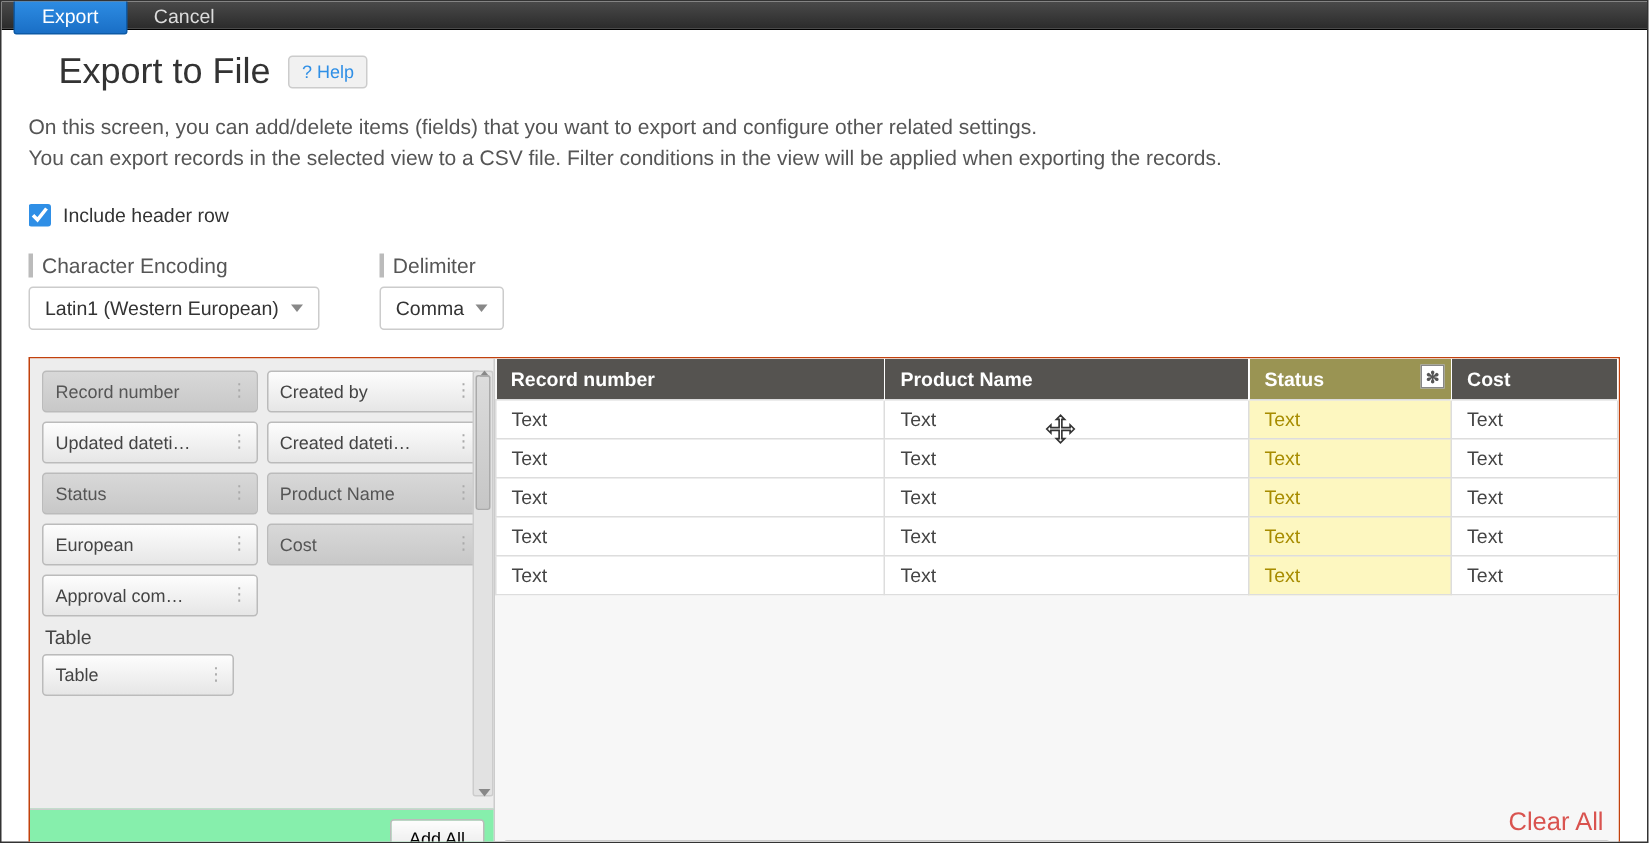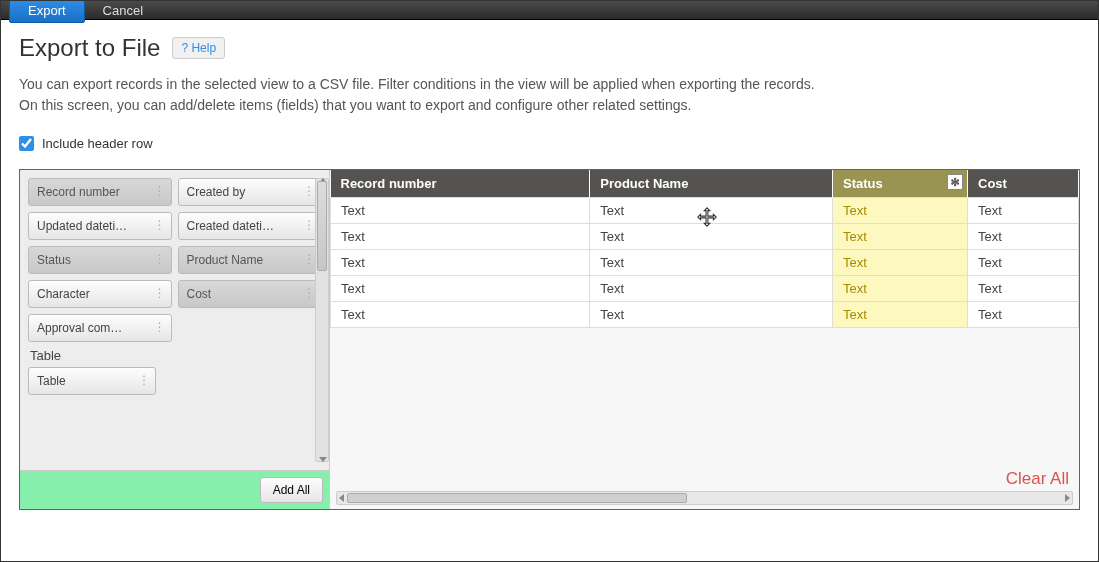--- a/index.html
+++ b/index.html
@@ -37,20 +37,21 @@
     font-size: 13px;
   }
   .content {
     padding: 14px 18px 0 18px;
   }
   .title-row {
     display: flex;
     align-items: center;
     gap: 12px;
     margin-bottom: 12px;
+    margin-left: 20px;
   }
   .page-title {
     font-size: 24px;
     color: #333;
     font-weight: normal;
   }
   .help-btn {
     background: #f1f1f1;
     border: 1px solid #ccc;
     border-radius: 3px;
@@ -295,41 +296,57 @@
   <span class="btn-cancel">Cancel</span>
 </div>
 
 <div class="content">
   <div class="title-row">
     <h1 class="page-title">Export to File</h1>
     <button class="help-btn">? Help</button>
   </div>
 
   <div class="desc">
+    <div>On this screen, you can add/delete items (fields) that you want to export and configure other related settings.</div>
     <div>You can export records in the selected view to a CSV file. Filter conditions in the view will be applied when exporting the records.</div>
-    <div>On this screen, you can add/delete items (fields) that you want to export and configure other related settings.</div>
   </div>
 
   <div class="check-row">
     <input type="checkbox" checked="" style="">
     <label>Include header row</label>
   </div>
 
+  <div class="selects-row">
+    <div class="select-group">
+      <span class="select-label">Character Encoding</span>
+      <div class="dropdown">
+        <span>Latin1 (Western European)</span>
+        <span class="caret-down"></span>
+      </div>
+    </div>
+    <div class="select-group">
+      <span class="select-label">Delimiter</span>
+      <div class="dropdown">
+        <span>Comma</span>
+        <span class="caret-down"></span>
+      </div>
+    </div>
+  </div>
 
   <div class="bottom">
     <div class="left-panel">
       <div class="field-scroll">
         <div class="field-cols" id="field-cols">
             <div class="field-pill drag-hint selected">Record number</div>
             <div class="field-pill drag-hint">Created by</div>
             <div class="field-pill drag-hint">Updated dateti…</div>
             <div class="field-pill drag-hint">Created dateti…</div>
             <div class="field-pill drag-hint selected">Status</div>
             <div class="field-pill drag-hint selected">Product Name</div>
-            <div class="field-pill drag-hint">Character</div>
+            <div class="field-pill drag-hint">European</div>
             <div class="field-pill drag-hint selected">Cost</div>
             <div class="field-pill drag-hint">Approval com…</div>
           </div>
         <div class="section-label">Table</div>
         <div class="field-pill drag-hint" style="width:128px">Table</div>
         <div class="scroll-track">
           <div class="scroll-arrow-up"></div>
           <div class="scroll-thumb"></div>
           <div class="scroll-arrow-down"></div>
         </div>

